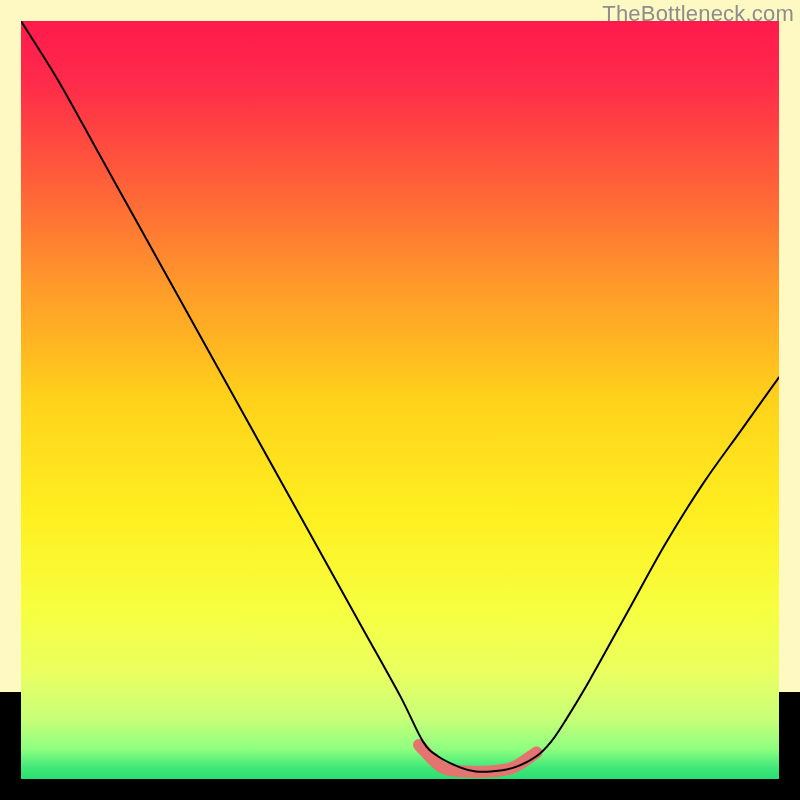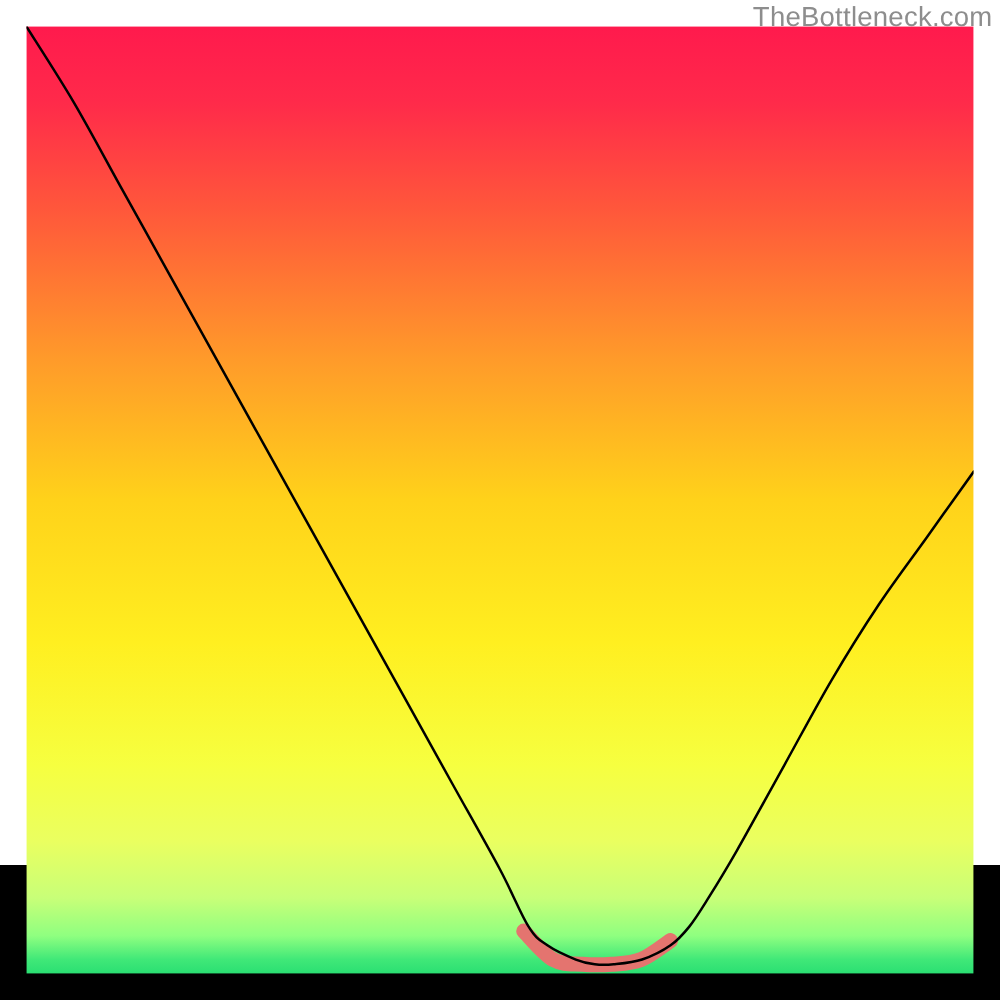--- a/index.html
+++ b/index.html
@@ -9,21 +9,21 @@
     height: 800px;
     background: #000;
     overflow: hidden;
   }
   .frame {
     position: absolute;
     left: 0;
     top: 0;
     width: 800px;
     height: 692px;
-    background: #ffffff;
+    background: #fef9c3;
   }
   .plot {
     position: absolute;
     left: 21px;
     top: 21px;
     width: 758px;
     height: 758px;
     overflow: hidden;
   }
   .plot svg {

